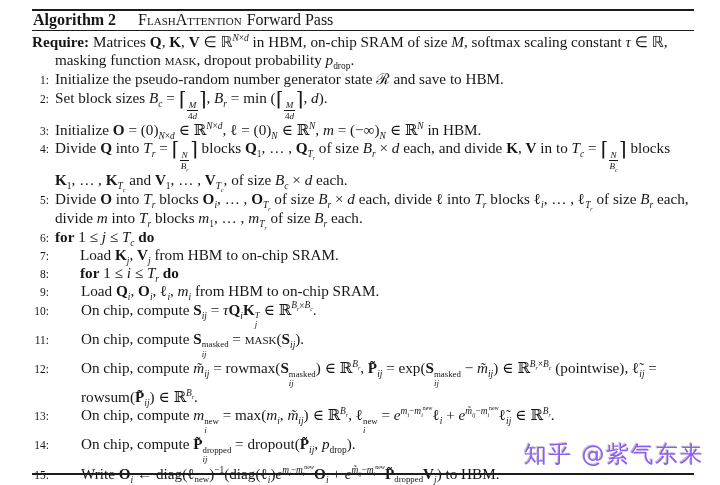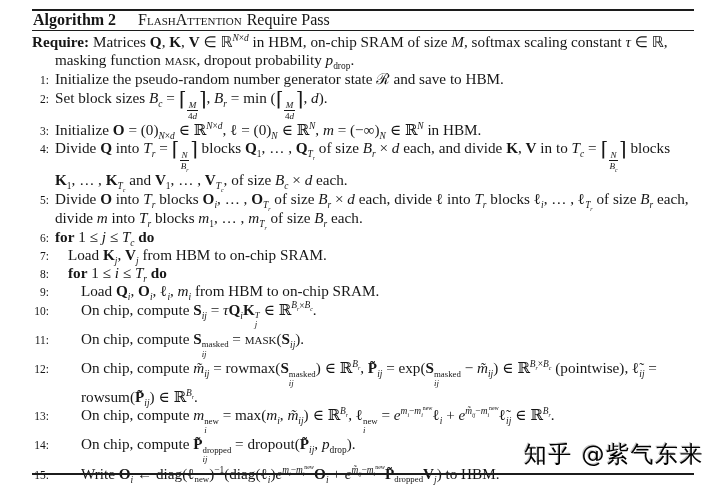--- a/index.html
+++ b/index.html
@@ -14,46 +14,46 @@
   .algo-header{position:absolute;left:33px;top:11px;width:662px;font-size:16px;white-space:nowrap;}
   .algo-header .label{font-weight:bold;margin-right:22px;}
   .algo-header .name{margin-right:5px;}
   .sc{font-variant:small-caps;}
   .algo-body{position:absolute;left:32px;top:33px;width:662px;font-size:15.2px;line-height:18.2px;}
   .require{margin-left:23px;text-indent:-23px;margin-bottom:1px;font-family:Liberation Serif, serif;}
   .algo-line{position:relative;}
   .lineno{position:absolute;left:0;top:1px;width:17px;text-align:right;font-size:11.5px;line-height:18.2px;color:#161616;}
   .content{display:block;}
   .ind0 .content{margin-left:23px;}
-  .ind1 .content{margin-left:36px;}
+  .ind1 .content{margin-left:48px;}
   .ind2 .content{margin-left:49px;}
   sub,sup{font-size:0.62em;line-height:0;}
   i{font-style:italic;}
   b{font-weight:bold;}
   .ss{display:inline-flex;flex-direction:column;align-items:flex-start;vertical-align:-0.42em;
       font-size:0.58em;line-height:1.05;font-style:normal;}
   .ss>span{display:block;}
   .frac{display:inline-flex;flex-direction:column;align-items:center;vertical-align:-0.55em;
       font-size:0.6em;line-height:1.1;margin:0 1px;}
   .frac .num{border-bottom:1px solid currentColor;padding:0 1.5px;}
   .lc,.rc{font-size:1.28em;line-height:1;vertical-align:-0.14em;}
   .watermark{
     position:absolute;right:16px;top:439px;font-size:23px;letter-spacing:1.5px;
-    color:#000000;font-family:"DejaVu Sans","Liberation Sans",sans-serif;
+    color:#8b5cf6;font-family:"DejaVu Sans","Liberation Sans",sans-serif;
     text-shadow:1px 1px 0 #ffffff,-1px -1px 0 #c6c6c6;white-space:nowrap;text-align:right;
   }
 </style>
 </head>
 <body>
 
 <div class="page">
   <div class="rule rule-top"></div>
 
   <div class="algo-header">
-    <span class="label">Algorithm 2</span><span class="name sc">FlashAttention</span><span>Require Pass</span>
+    <span class="label">Algorithm 2</span><span class="name sc">FlashAttention</span><span>Forward Pass</span>
   </div>
 
   <div class="rule rule-mid"></div>
 
   <div class="algo-body">
     <div class="require"><b>Require:</b> Matrices <b>Q</b>, <b>K</b>, <b>V</b> ∈ ℝ<sup><i>N</i>×<i>d</i></sup> in HBM, on-chip SRAM of size <i>M</i>, softmax scaling constant <i>τ</i> ∈ ℝ, masking function <span class="sc">mask</span>, dropout probability <i>p</i><sub>drop</sub>.</div>
 
     <div class="algo-line ind0">
         <span class="lineno">1:</span>
         <span class="content">Initialize the pseudo-random number generator state ℛ and save to HBM.</span>

